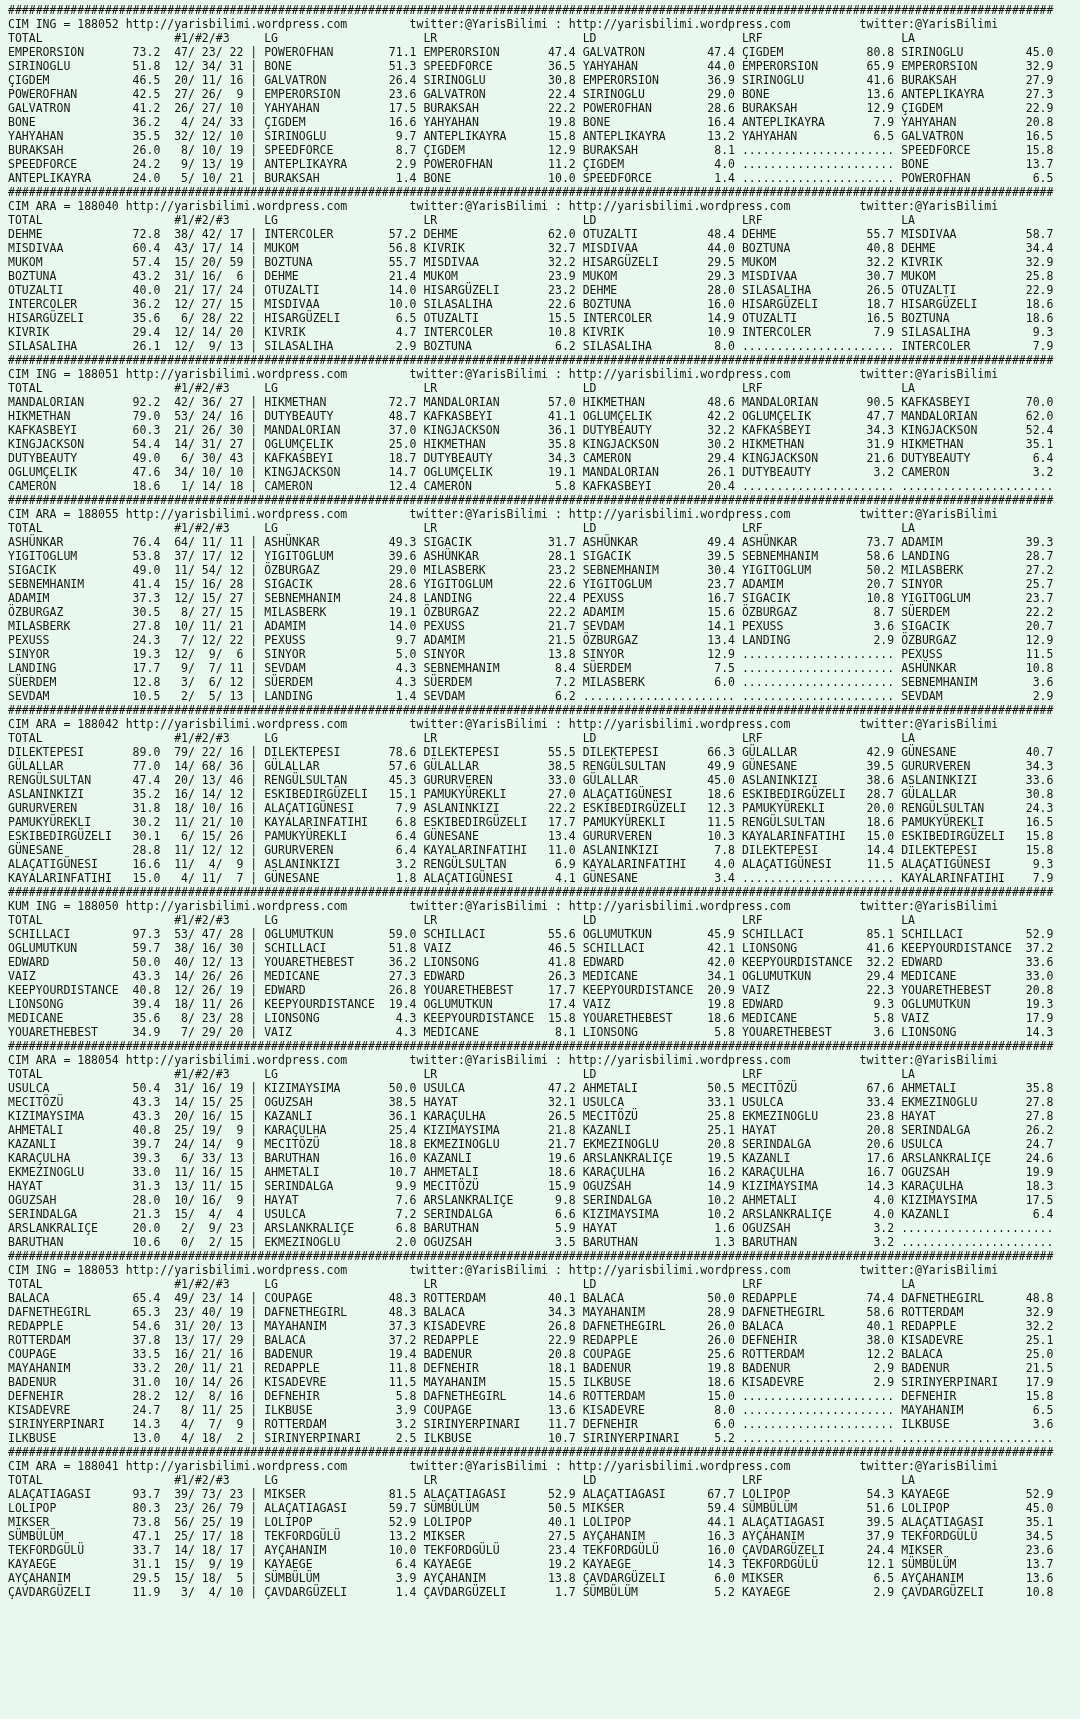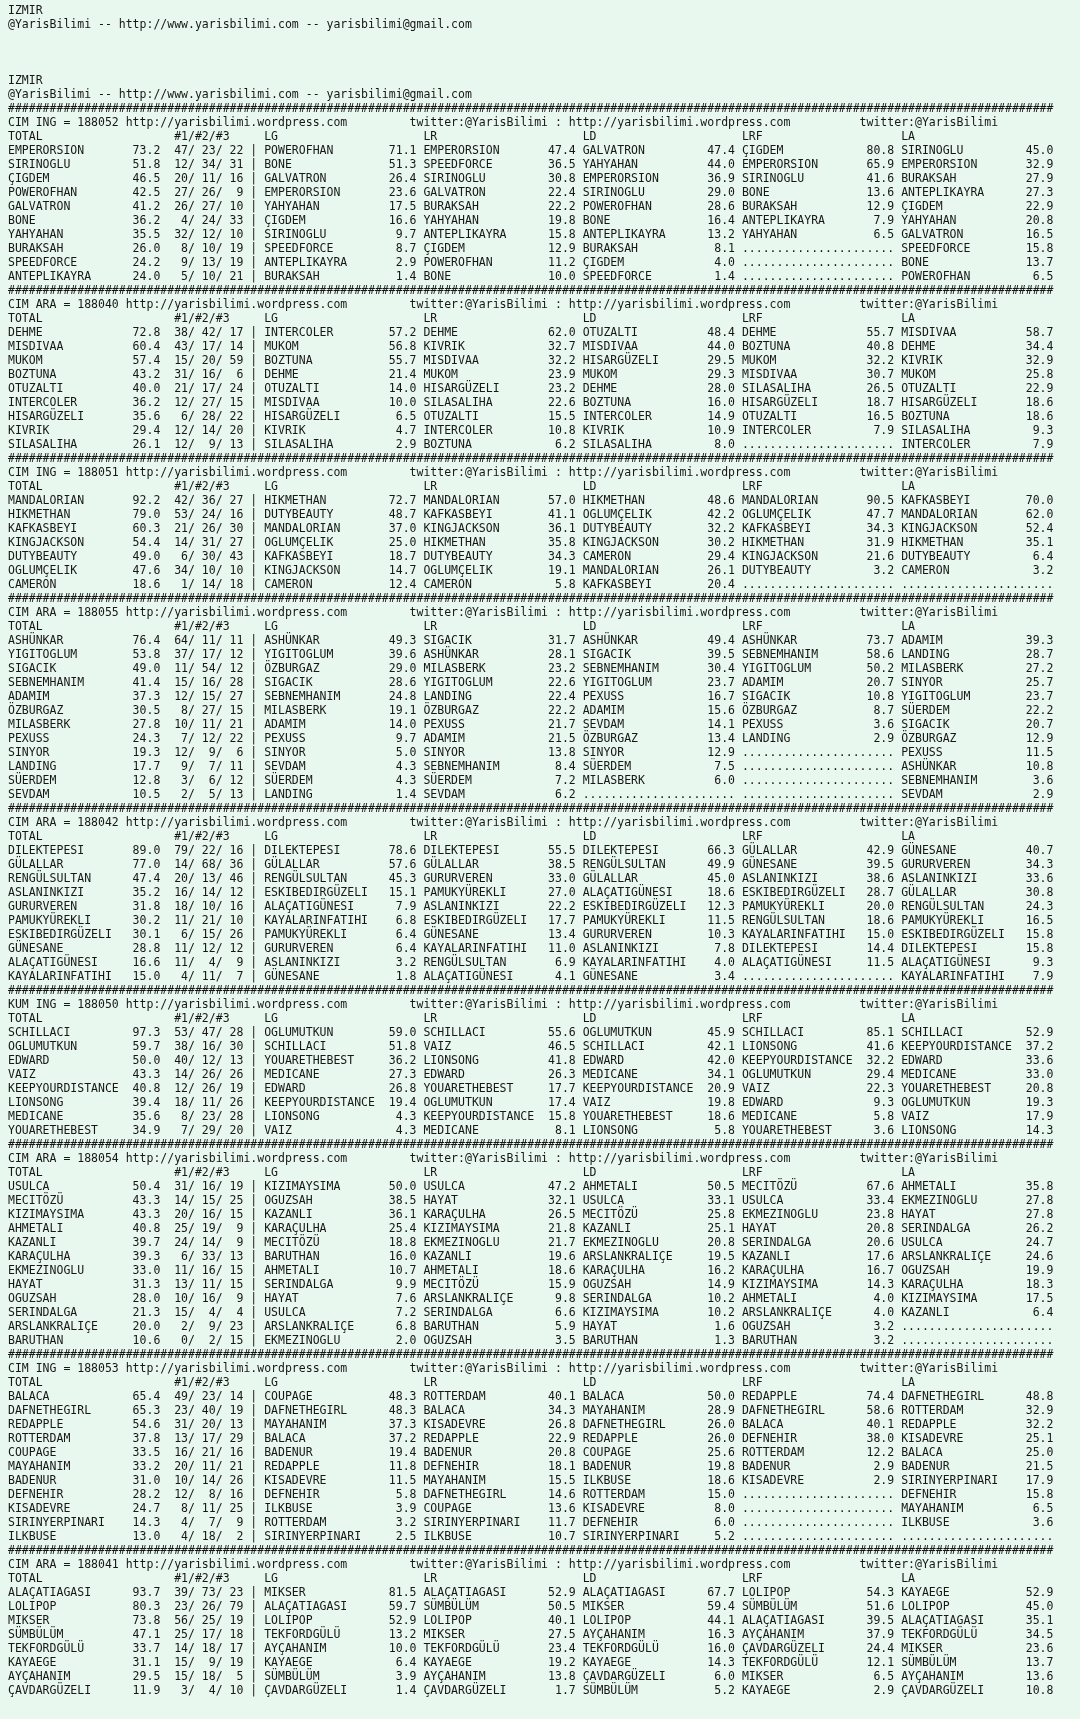--- a/index.html
+++ b/index.html
@@ -18,28 +18,20 @@
   pre {
     margin: 0;
     font: inherit;
     white-space: pre;
   }
 </style>
 </head>
 <body>
 
 <div>
-  <pre><span>IZMIR</span>
-<span>@YarisBilimi -- http://www.yarisbilimi.com -- yarisbilimi@gmail.com</span>
-
-
-
-<span>IZMIR</span>
-<span>@YarisBilimi -- http://www.yarisbilimi.com -- yarisbilimi@gmail.com</span>
-</pre>
   <div>
       <pre>#######################################################################################################################################################
 CIM ING = 188052 http://yarisbilimi.wordpress.com         twitter:@YarisBilimi : http://yarisbilimi.wordpress.com          twitter:@YarisBilimi
 TOTAL                   #1/#2/#3     LG                     LR                     LD                     LRF                    LA
 EMPERORSION       73.2  47/ 23/ 22 | POWEROFHAN        71.1 EMPERORSION       47.4 GALVATRON         47.4 ÇIGDEM            80.8 SIRINOGLU         45.0
 SIRINOGLU         51.8  12/ 34/ 31 | BONE              51.3 SPEEDFORCE        36.5 YAHYAHAN          44.0 EMPERORSION       65.9 EMPERORSION       32.9
 ÇIGDEM            46.5  20/ 11/ 16 | GALVATRON         26.4 SIRINOGLU         30.8 EMPERORSION       36.9 SIRINOGLU         41.6 BURAKSAH          27.9
 POWEROFHAN        42.5  27/ 26/  9 | EMPERORSION       23.6 GALVATRON         22.4 SIRINOGLU         29.0 BONE              13.6 ANTEPLIKAYRA      27.3
 GALVATRON         41.2  26/ 27/ 10 | YAHYAHAN          17.5 BURAKSAH          22.2 POWEROFHAN        28.6 BURAKSAH          12.9 ÇIGDEM            22.9
 BONE              36.2   4/ 24/ 33 | ÇIGDEM            16.6 YAHYAHAN          19.8 BONE              16.4 ANTEPLIKAYRA       7.9 YAHYAHAN          20.8

